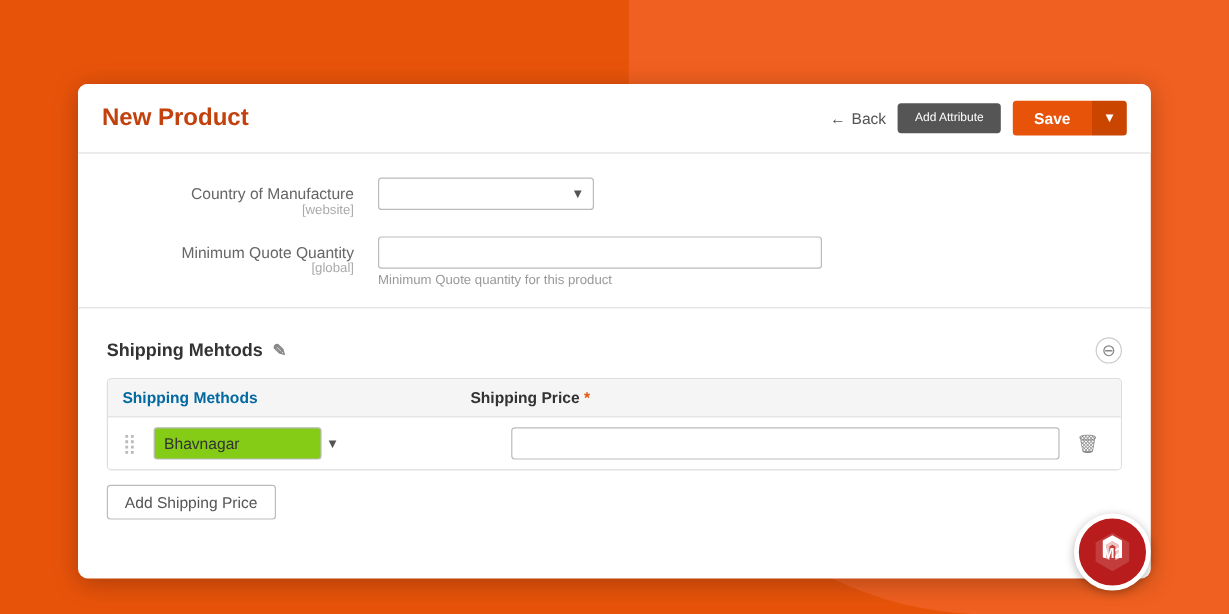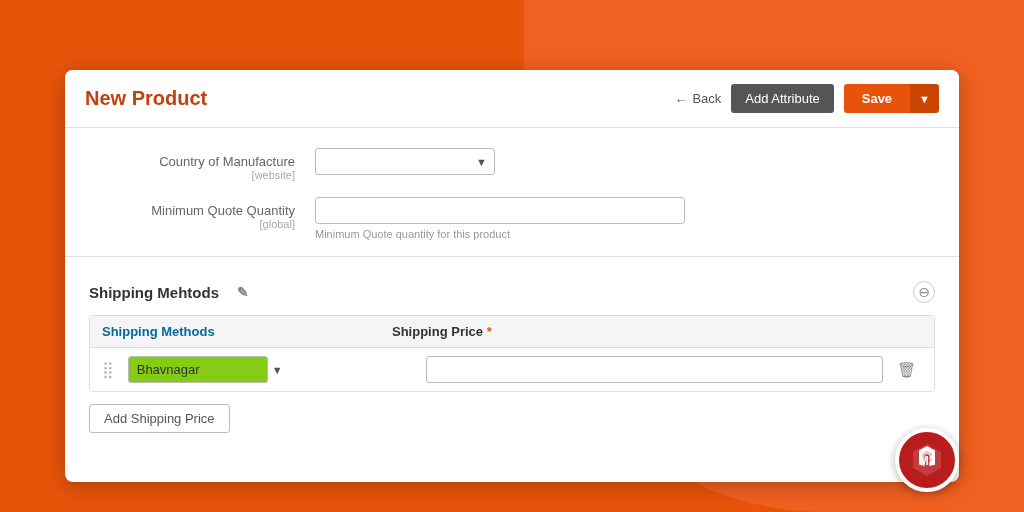--- a/index.html
+++ b/index.html
@@ -63,21 +63,21 @@
       cursor: pointer;
       text-decoration: none;
     }
     .btn-add-attribute {
       background: #555;
       color: #fff;
       border: none;
       padding: 7px 14px;
       border-radius: 3px;
       cursor: pointer;
-      font-size: 13px;
+      font-size: 10px;
       font-weight: 500;
     }
     .btn-save-group {
       display: flex;
       align-items: stretch;
     }
     .btn-save {
       background: #e8530a;
       color: #fff;
       border: none;
@@ -171,21 +171,21 @@
     }
     .section-header {
       display: flex;
       align-items: center;
       justify-content: space-between;
       padding: 8px 24px 12px 24px;
     }
     .section-title {
       display: flex;
       align-items: center;
-      gap: 18px;
+      gap: 8px;
       font-size: 15px;
       font-weight: 600;
       color: #333;
     }
     .edit-icon {
       font-size: 14px;
       color: #888;
       cursor: pointer;
     }
     .collapse-icon {

